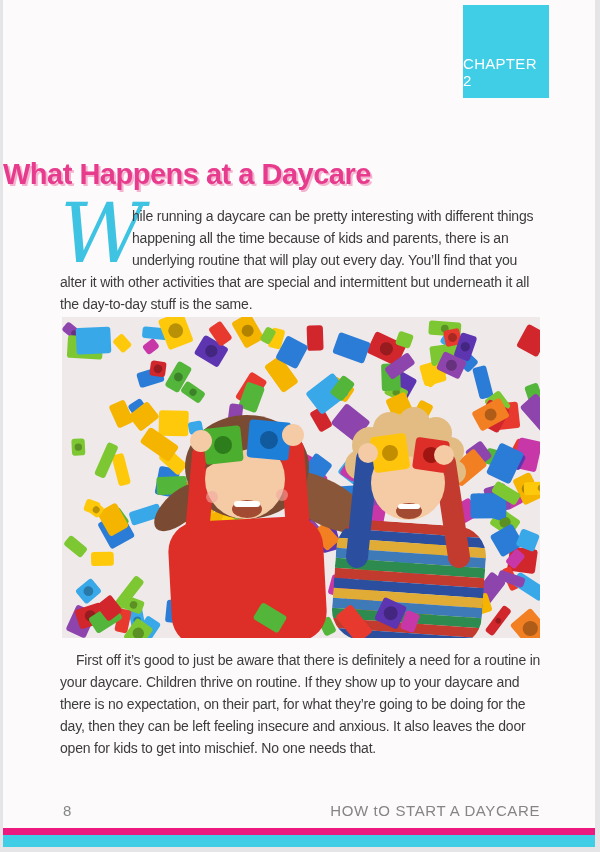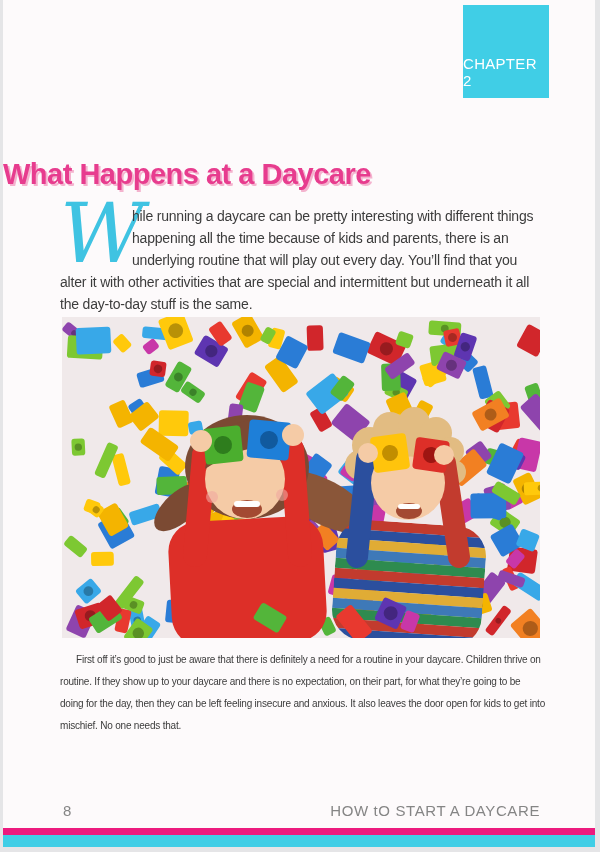--- a/index.html
+++ b/index.html
@@ -44,21 +44,21 @@
     color:#3fc3e2;
     text-align:left;
   }
   .photo {
     position:absolute; top:317px; left:59px; width:478px; height:321px;
     overflow:hidden;
   }
   .photo svg { display:block; }
   .para2 {
     position:absolute; top:649px; left:57px; width:486px;
-    font-size:10px; line-height:22px; letter-spacing:-0.2px;
+    font-size:14px; line-height:22px; letter-spacing:-0.2px;
     color:#3c3c3c;
     text-indent:16px;
   }
   .footer-pagenum {
     position:absolute; left:60px; top:802px;
     font-size:15px; color:#858585;
   }
   .footer-booktitle {
     position:absolute; right:55px; top:802px;
     font-size:15px; color:#858585; letter-spacing:.6px;

